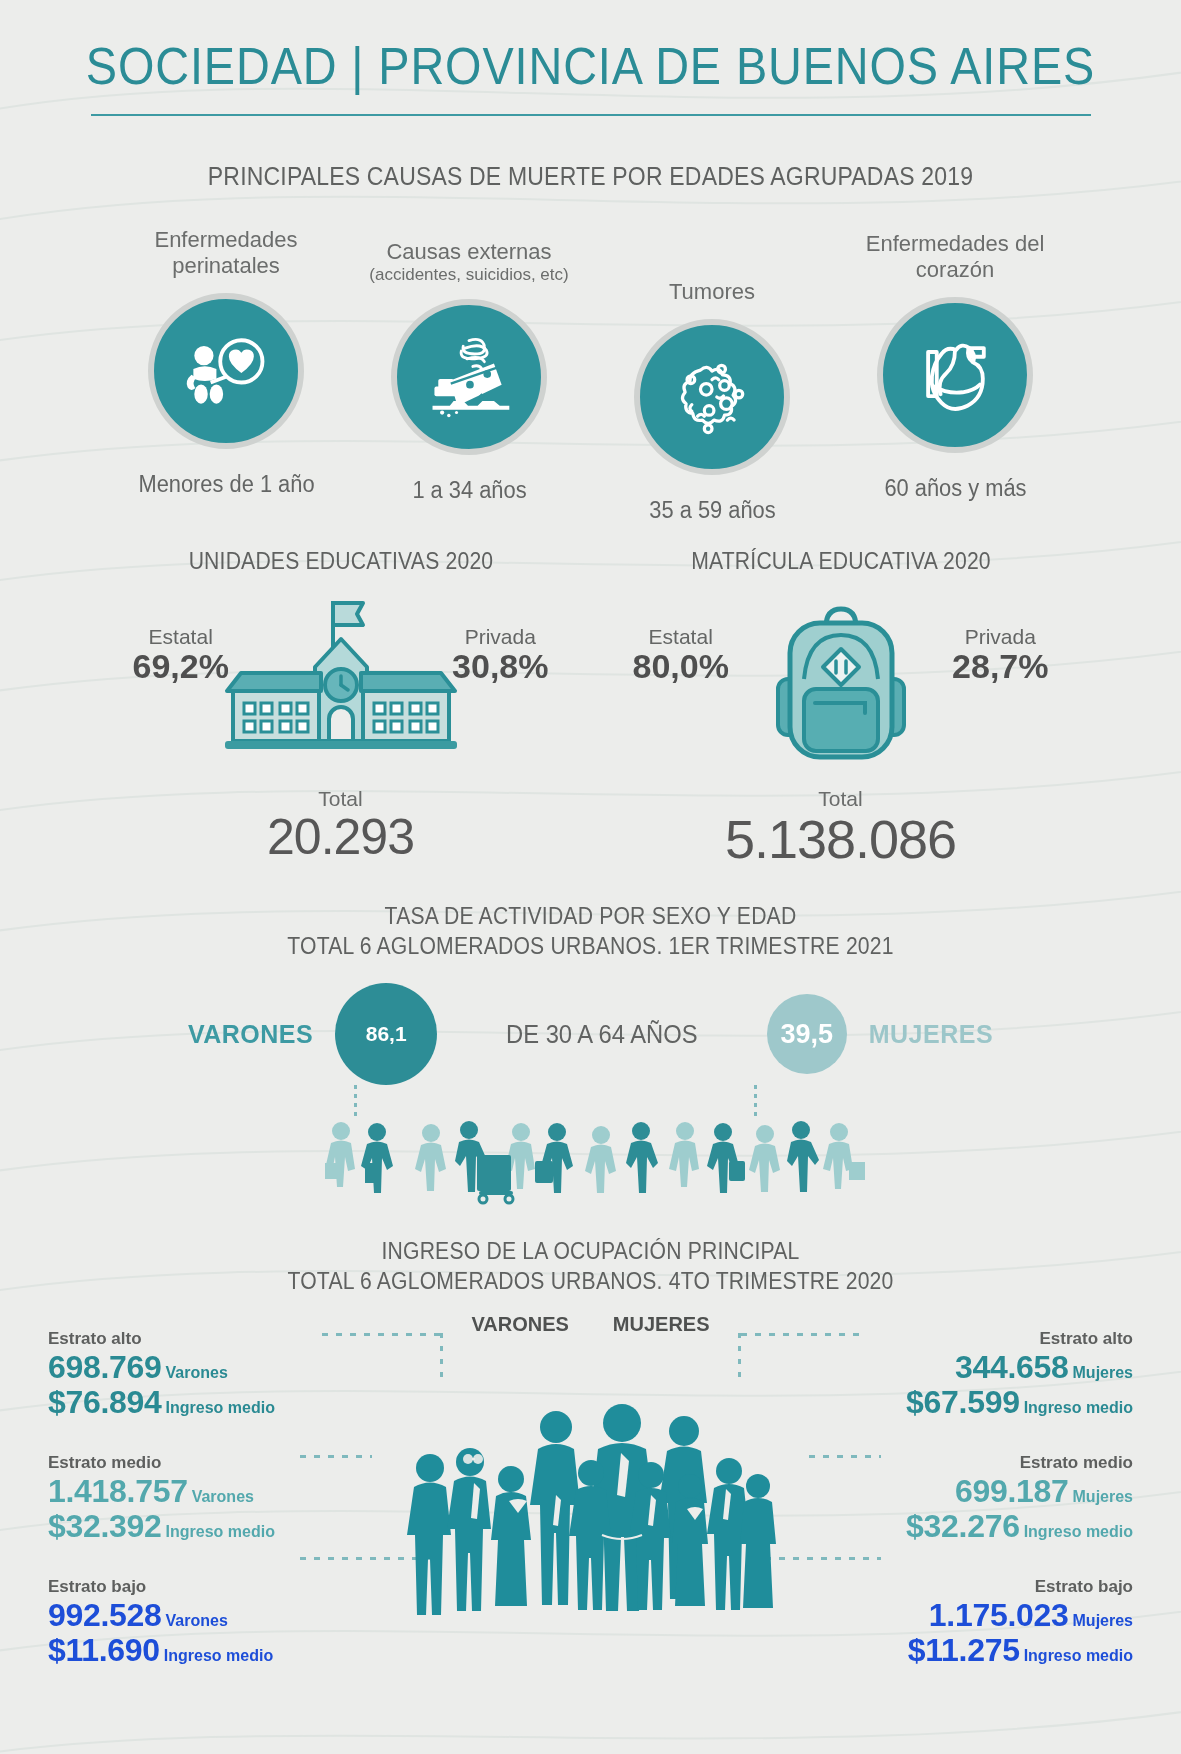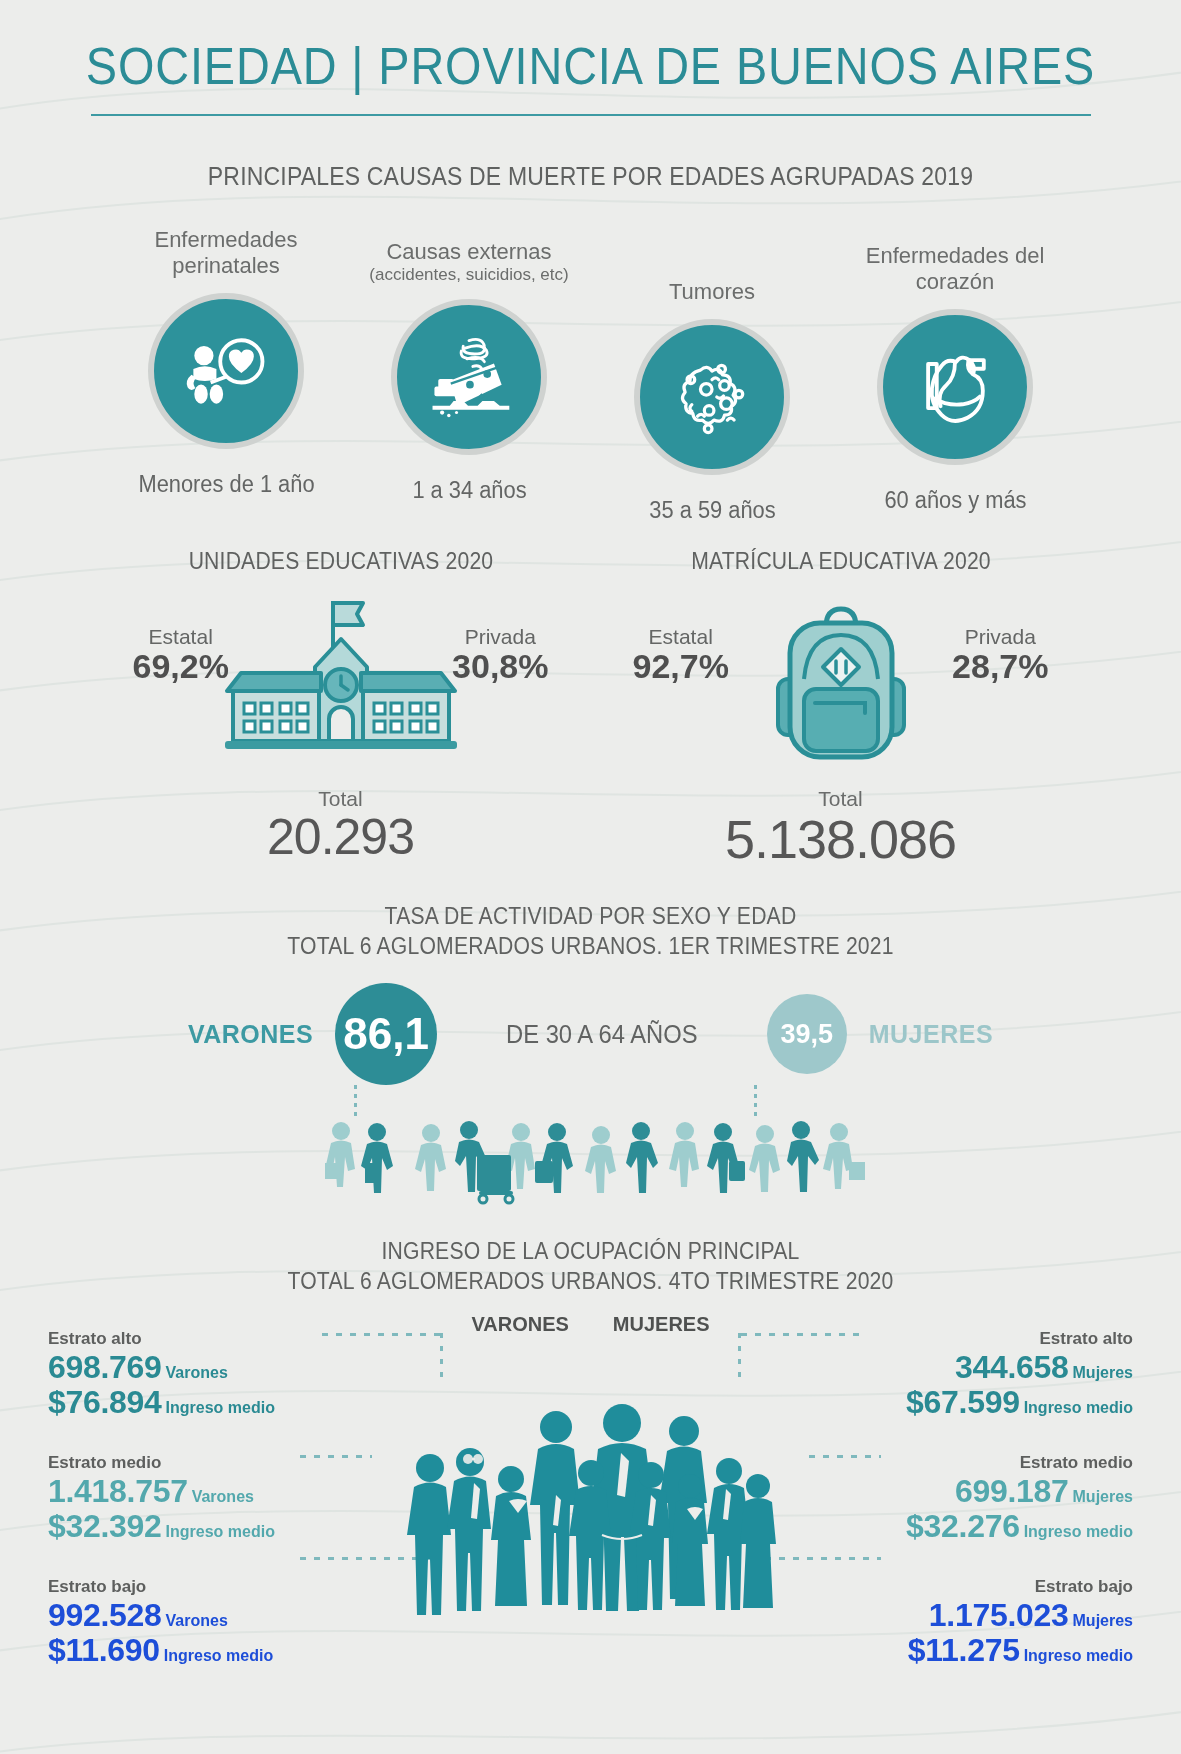--- a/index.html
+++ b/index.html
@@ -93,21 +93,21 @@
     margin-top: 22px;
     font-size: 23px;
     color: #636564;
     font-family: "Liberation Sans Narrow", "Liberation Sans", sans-serif;
     transform: scaleX(0.95);
   }
   
   .cause.c1 { margin-top: 0px; }
   .cause.c2 { margin-top: 6px; }
   .cause.c3 { margin-top: 26px; }
-  .cause.c4 { margin-top: 16px; }
+  .cause.c4 { margin-top: 4px; }
 
   
   .edu {
     margin-top: 24px;
     display: flex;
     justify-content: center;
   }
   .edu-col { width: 500px; text-align: center; }
   .edu-title { margin-bottom: 18px; }
   .edu-figure {
@@ -161,21 +161,21 @@
   }
   .act-label.men { color: #3d9aa3; margin-right: 22px; }
   .act-label.women { color: #9cc6c9; margin-left: 22px; }
   .act-bubble {
     border-radius: 50%;
     display: flex; align-items: center; justify-content: center;
     color: #fff;
     font-family: "Liberation Sans Narrow", "Liberation Sans", sans-serif;
     font-weight: 700;
   }
-  .act-bubble.men   { width: 102px; height: 102px; background: #2d8d96; font-size: 44px; }
+  .act-bubble.men   { width: 102px; height: 102px; background: #2d8d96; font-size: 21px; }
   .act-bubble.women { width: 80px;  height: 80px;  background: #9ec8cb; font-size: 27px; }
   .act-mid {
     font-family: "Liberation Sans Narrow", "Liberation Sans", sans-serif;
     font-size: 25px; color: #616362; margin: 0 64px;
     transform: scaleX(0.95);
   }
   .dotline-v {
     position: absolute;
     width: 3px;
     background-image: linear-gradient(#7fb9bd 45%, transparent 45%);
@@ -436,21 +436,21 @@
       </div>
       <div class="edu-total-lbl">Total</div>
       <div class="edu-total-num">20.293</div>
     </div>
 
     <div class="edu-col">
       <div class="sec-title sm edu-title">MATRÍCULA EDUCATIVA 2020</div>
       <div class="edu-figure">
         <div class="edu-side left">
           <div class="lbl">Estatal</div>
-          <div class="pct">92,7%</div>
+          <div class="pct">80,0%</div>
         </div>
         <div class="edu-side right">
           <div class="lbl">Privada</div>
           <div class="pct">28,7%</div>
         </div>
         <svg width="150" height="178" viewBox="0 0 150 178">
 
           <path d="M60 34 q0 -18 15 -18 q15 0 15 18" fill="none" stroke="#2a8f97" stroke-width="5"></path>
 
           <rect x="12" y="86" width="22" height="56" rx="10" fill="#5aaeb3" stroke="#2a8f97" stroke-width="4"></rect>

